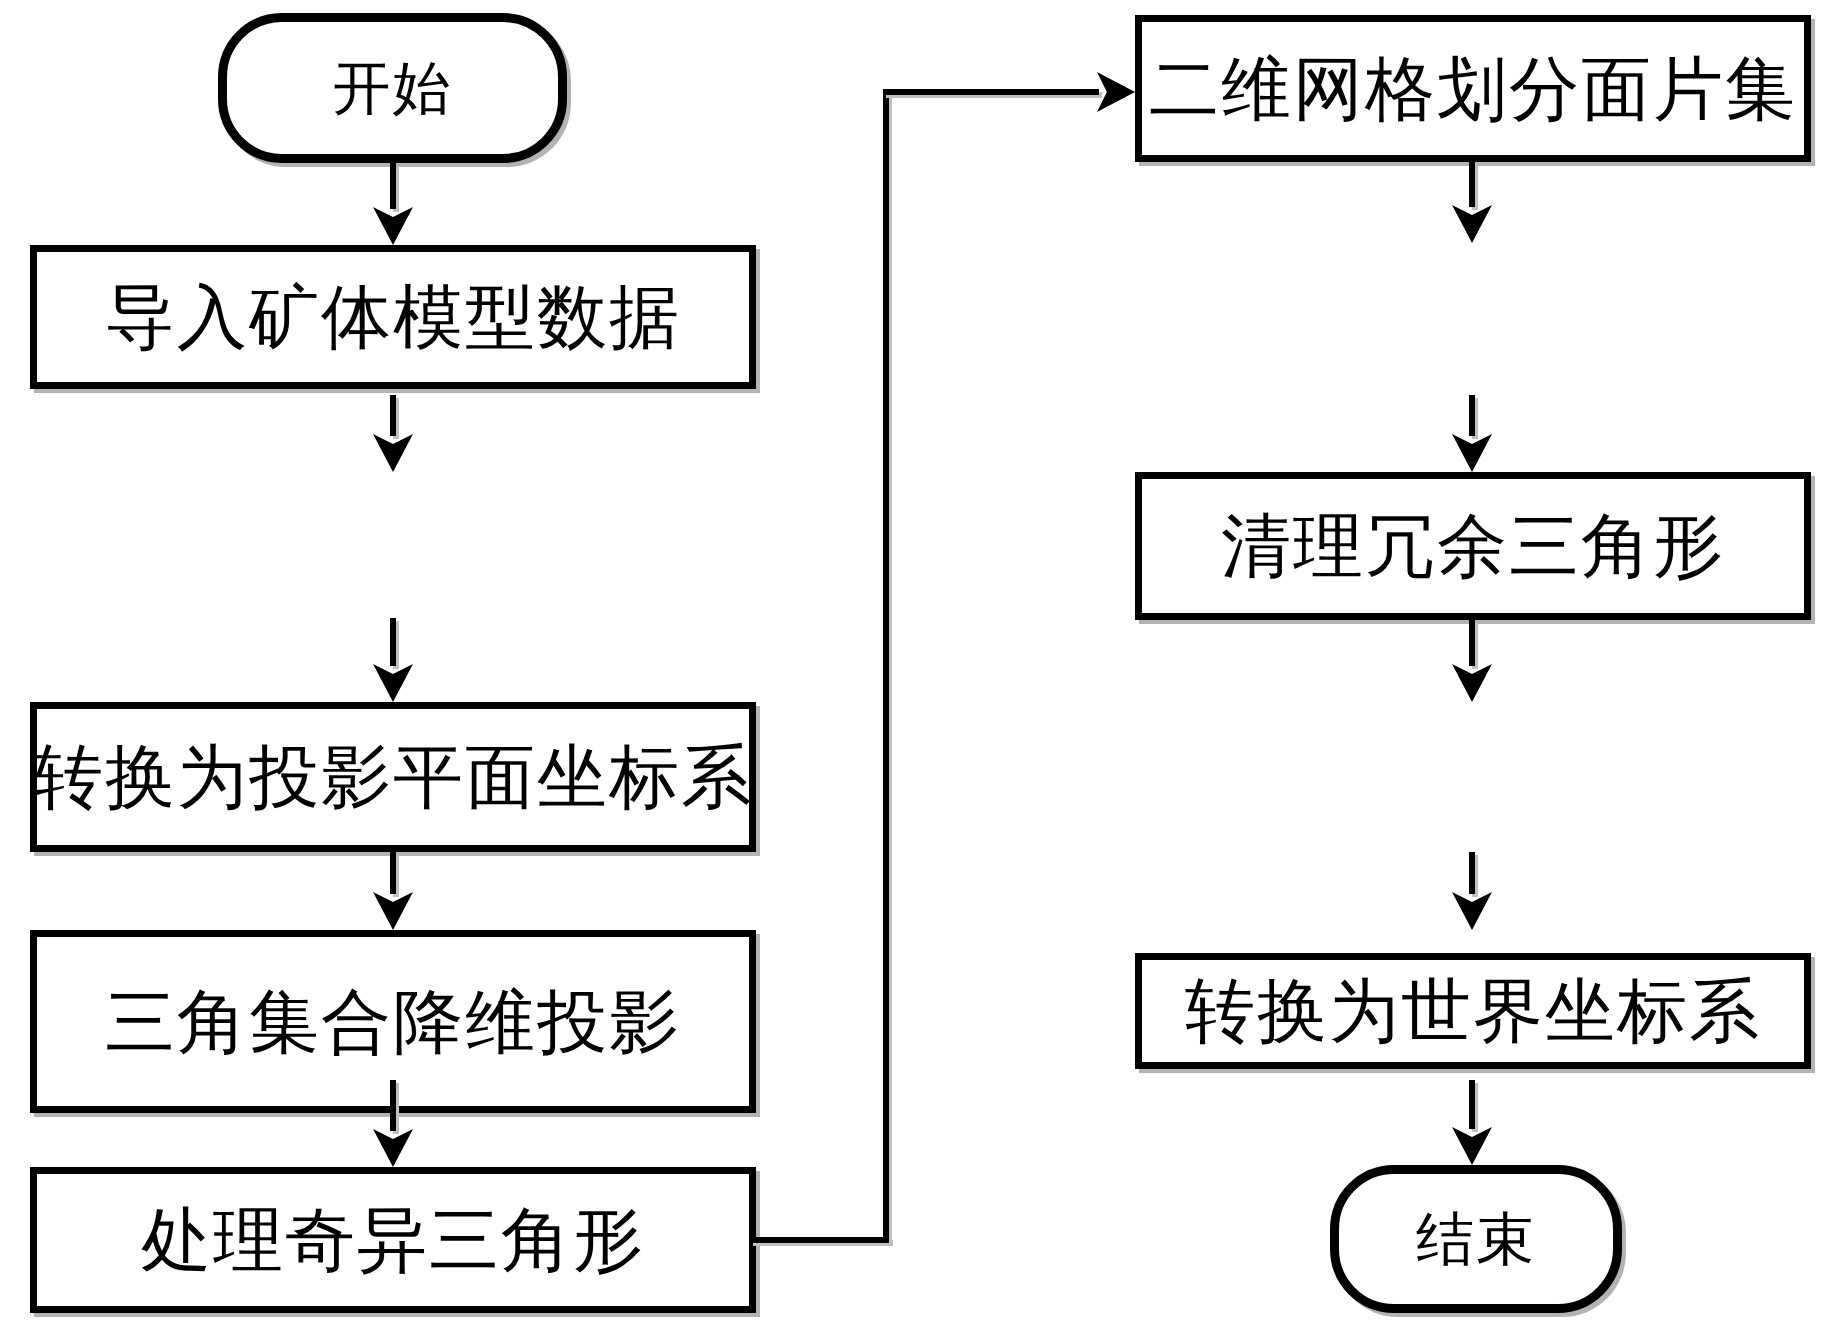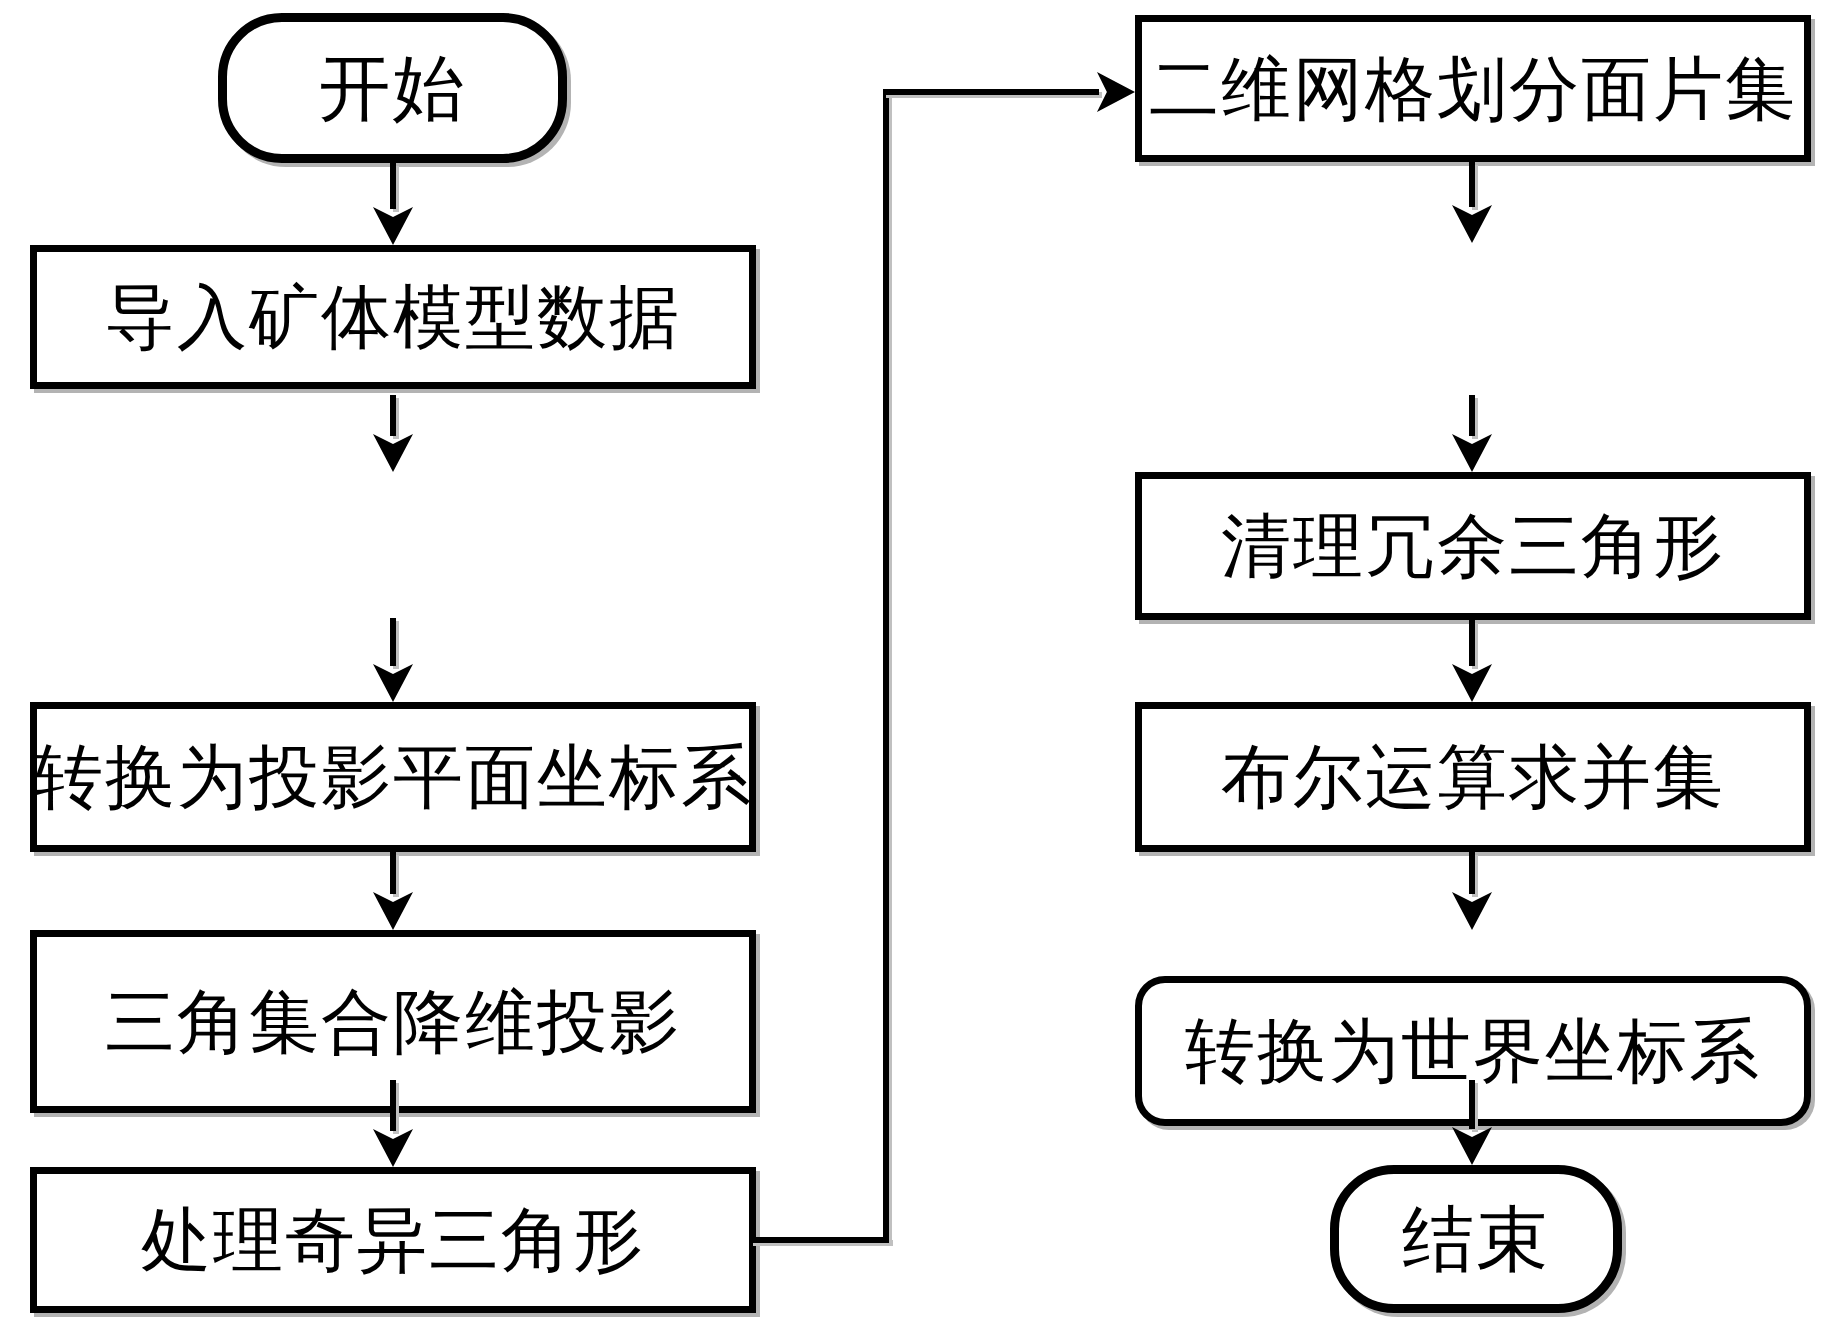--- a/index.html
+++ b/index.html
@@ -31,36 +31,36 @@
   .node .lbl {
     font-size: 70px;
     line-height: 1;
     letter-spacing: 2px;
     white-space: nowrap;
   }
   .terminator {
     border-width: 9px;
     border-radius: 64px;
   }
-  .terminator .lbl { font-size: 72px; }
+  .terminator .lbl { font-size: 58px; }
 
   
   .n-start { left: 218px; top: 13px;   width: 349px; height: 150px; }
   .n-l0    { left: 30px;  top: 245px;  width: 726px; height: 144px; }
   .n-l1    { left: 30px;  top: 472px;  width: 726px; height: 146px; }
   .n-l2    { left: 30px;  top: 702px;  width: 726px; height: 150px; }
   .n-l3    { left: 30px;  top: 930px;  width: 726px; height: 183px; }
   .n-l4    { left: 30px;  top: 1167px; width: 726px; height: 146px; }
 
   
   .n-r0    { left: 1135px; top: 15px;   width: 676px; height: 147px; }
   .n-r1    { left: 1135px; top: 243px;  width: 676px; height: 152px; }
   .n-r2    { left: 1135px; top: 472px;  width: 676px; height: 148px; }
   .n-r3    { left: 1135px; top: 702px;  width: 676px; height: 150px; }
-  .n-r4    { left: 1135px; top: 976px;  width: 676px; height: 150px; border-radius: 30px; }
+  .n-r4    { left: 1135px; top: 953px;  width: 676px; height: 116px; }
   .n-end   { left: 1330px; top: 1165px; width: 292px; height: 148px; text-align: center; }
 
   
   .line {
     position: absolute;
     background: #000000;
     box-shadow: 3px 3px 0 #c0c0c0;
   }
   .head-down {
     position: absolute;
@@ -128,23 +128,20 @@
   <div class="node n-l4">
     <span class="lbl">处理奇异三角形</span>
   </div>
 
   <div class="node n-r0">
     <span class="lbl">二维网格划分面片集</span>
   </div>
   <div class="node n-r2">
     <span class="lbl">清理冗余三角形</span>
   </div>
-  <div class="node n-r3">
-    <span class="lbl">布尔运算求并集</span>
-  </div>
   <div class="node n-r4">
     <span class="lbl">转换为世界坐标系</span>
   </div>
 
   <div class="node terminator n-end">
     <span class="lbl">结束</span>
   </div>
 
   <div class="line la0-line"></div>
   <div class="head-down la0-head"></div>

